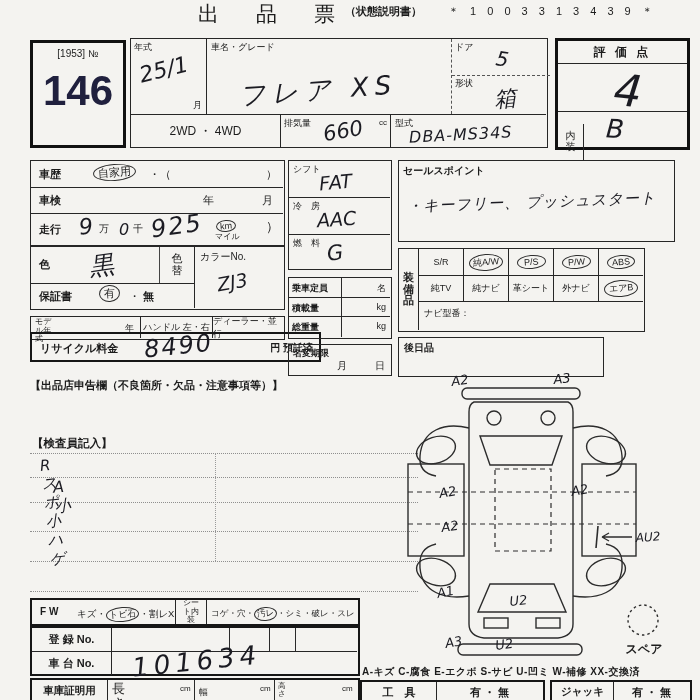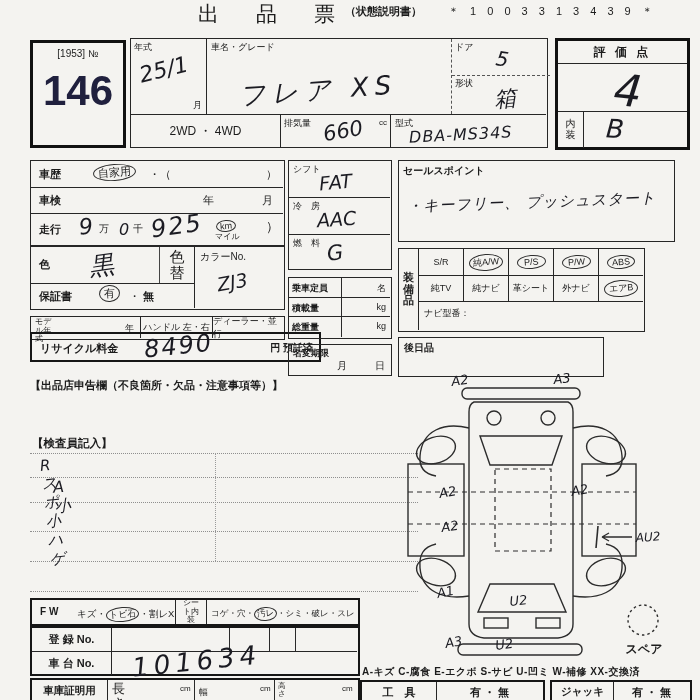--- a/index.html
+++ b/index.html
@@ -64,21 +64,21 @@
         <span class="abs lblsm" style="left:4px;top:2px">型式</span>
         <span class="abs hw" style="left:18px;top:10px;font-size:16px;transform:rotate(-3deg);letter-spacing:1px">DBA-MS34S</span>
       </div>
     </div>
   </div>
 
   <div class="abs b3" style="left:555px;top:38px;width:135px;height:112px">
     <div class="cell" style="height:22px;border-bottom:1.5px solid #262626;font-size:12px;font-weight:bold;letter-spacing:3px">評 価 点</div>
     <div class="abs hw" style="left:56px;top:24px;font-size:44px;transform:rotate(6deg)">4</div>
     <div class="abs" style="left:0;top:70px;width:129px;height:36px;border-top:1.5px solid #262626">
-      <div class="abs cell" style="left:0;top:0;width:26px;height:36px;border-right:1.5px solid #262626">
+      <div class="abs cell" style="left:0;top:12px;width:26px;height:36px;border-right:1.5px solid #262626">
         <span class="stack" style="width:1em;font-size:10px">内装</span>
       </div>
       <span class="abs hw" style="left:48px;top:2px;font-size:26px;transform:rotate(4deg)">B</span>
     </div>
   </div>
 
   <div class="abs b" style="left:30px;top:160px;width:255px;height:86px">
     <div class="abs" style="left:0;top:0;width:252px;height:26px">
       <span class="abs" style="left:8px;top:6px;font-size:11px;font-weight:bold">車歴</span>
       <span class="abs circ" style="left:62px;top:3px;font-size:11px">自家用</span>
@@ -103,21 +103,21 @@
       <span class="abs" style="left:184px;top:17px;font-size:8px">マイル</span>
       <span class="abs" style="right:4px;top:4px;font-size:13px">）</span>
     </div>
   </div>
 
   <div class="abs b" style="left:30px;top:246px;width:255px;height:64px">
     <div class="abs" style="left:0;top:0;width:163px;height:36px">
       <span class="abs" style="left:8px;top:10px;font-size:11px;font-weight:bold">色</span>
       <span class="abs hw" style="left:58px;top:2px;font-size:25px;transform:rotate(-8deg)">黒</span>
       <div class="abs cell" style="left:128px;top:0;width:35px;height:36px;border-left:1.3px solid #444">
-        <span class="stack" style="width:1em;font-size:15px">色替</span>
+        <span class="stack" style="width:1em;font-size:11px">色替</span>
       </div>
     </div>
     <div class="abs" style="left:0;top:36px;width:163px;height:25px;border-top:1.5px solid #262626">
       <span class="abs" style="left:8px;top:5px;font-size:11px;font-weight:bold">保証書</span>
       <span class="abs circ" style="left:68px;top:1px;font-size:11px">有</span>
       <span class="abs" style="left:98px;top:5px;font-size:11px">・</span>
       <span class="abs" style="left:112px;top:5px;font-size:11px;font-weight:bold">無</span>
     </div>
     <div class="abs" style="left:163px;top:0;width:89px;height:61px;border-left:1.5px solid #262626">
       <span class="abs" style="left:5px;top:3px;font-size:10px">カラーNo.</span>

